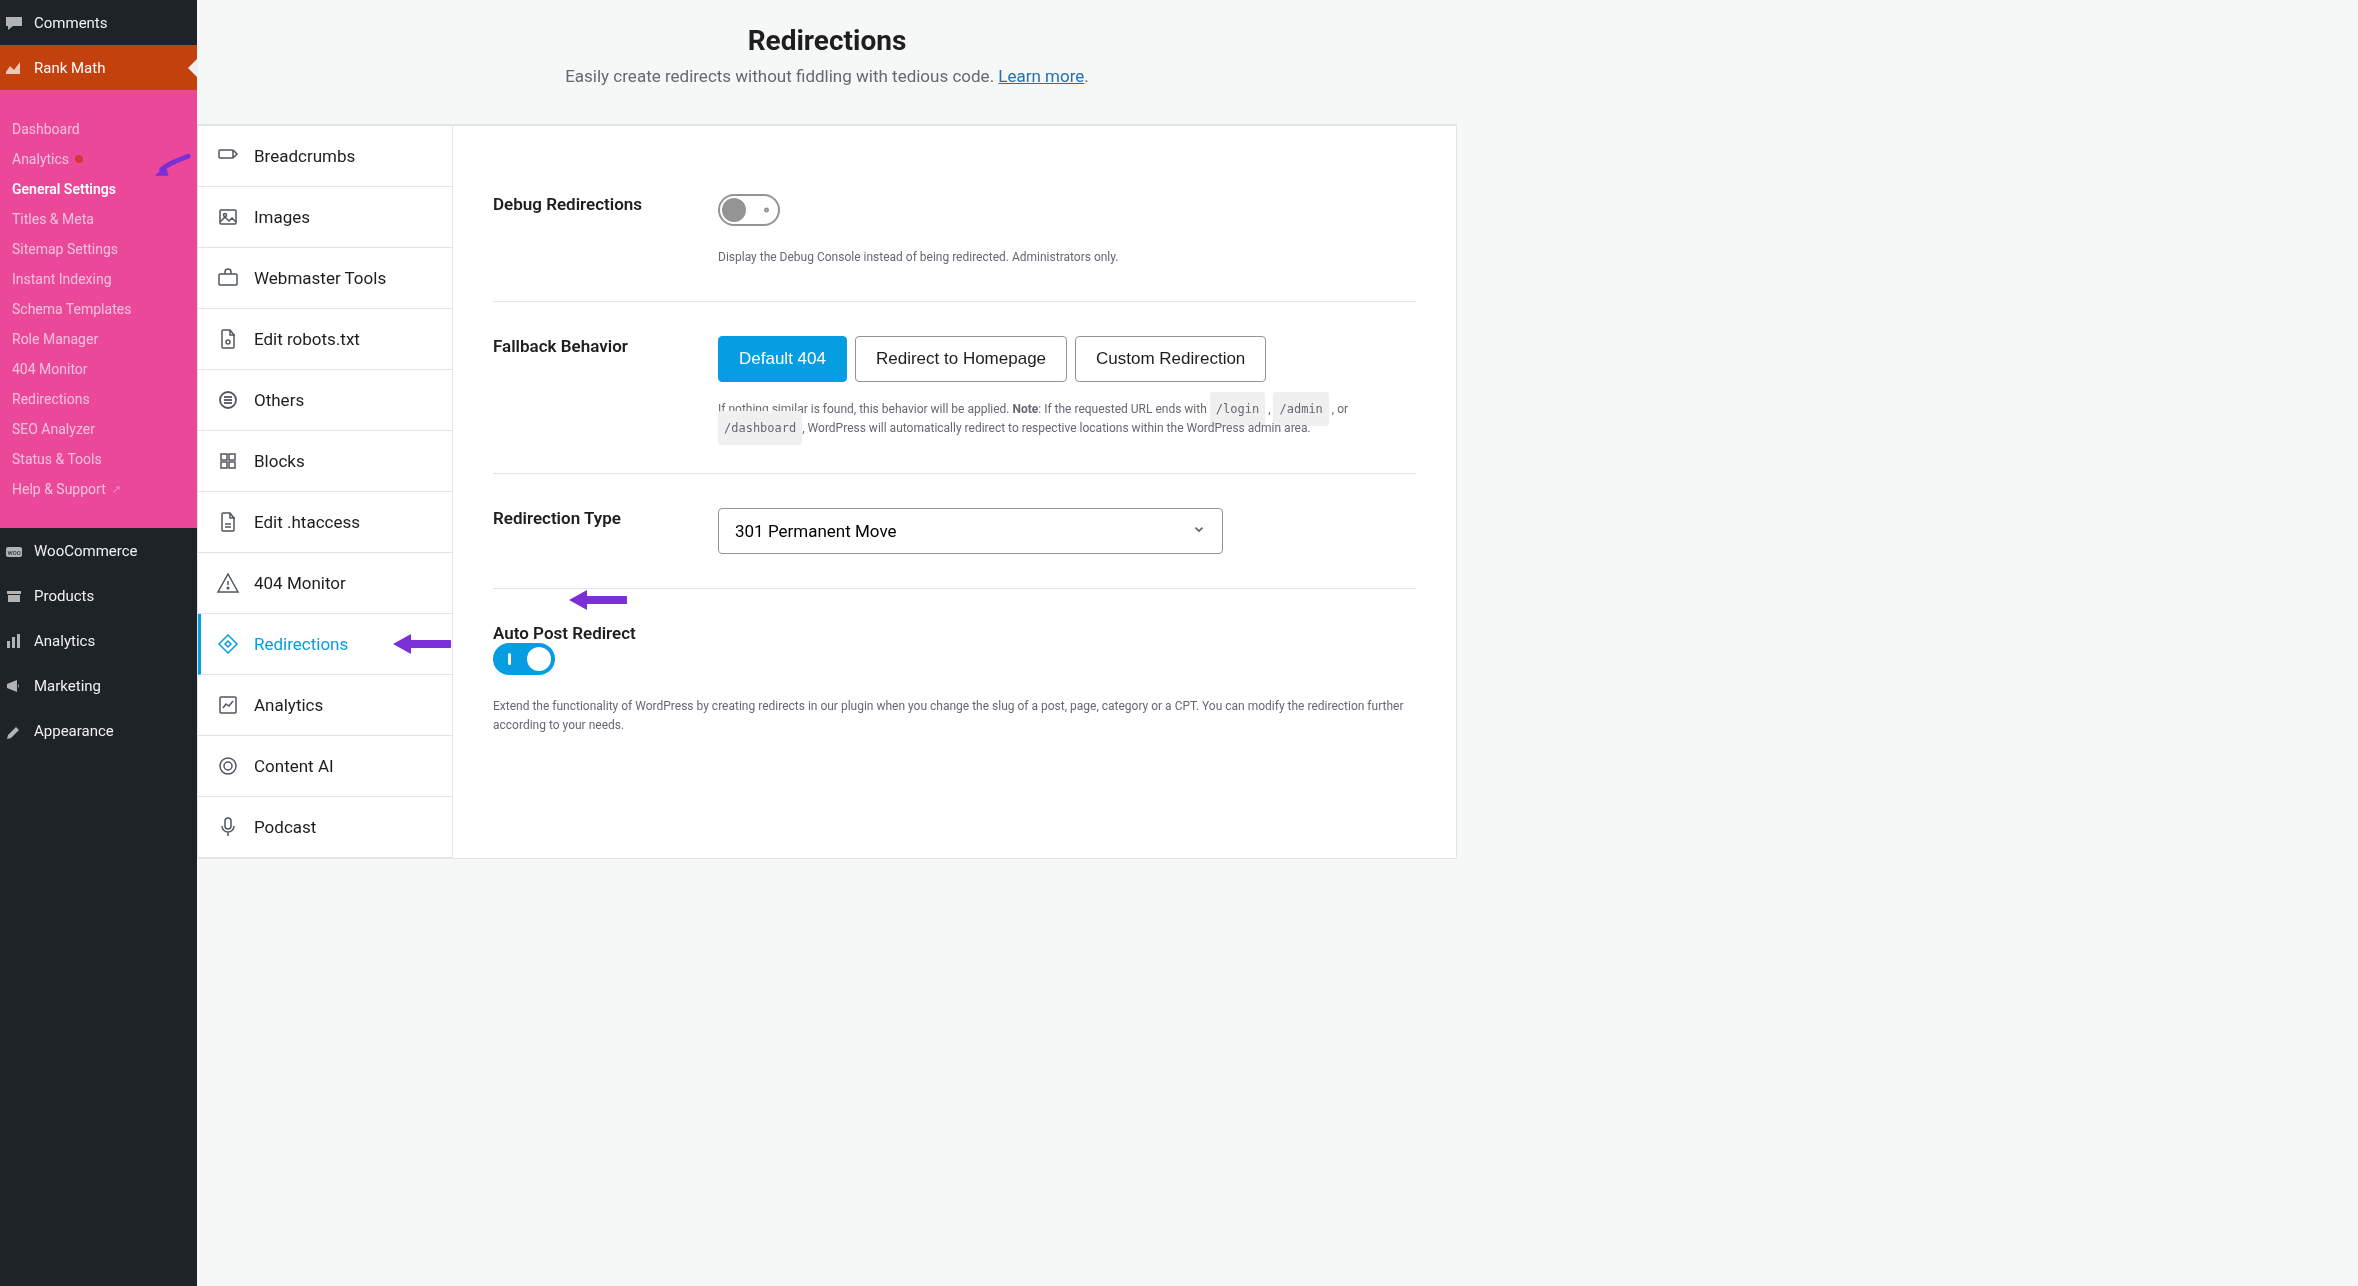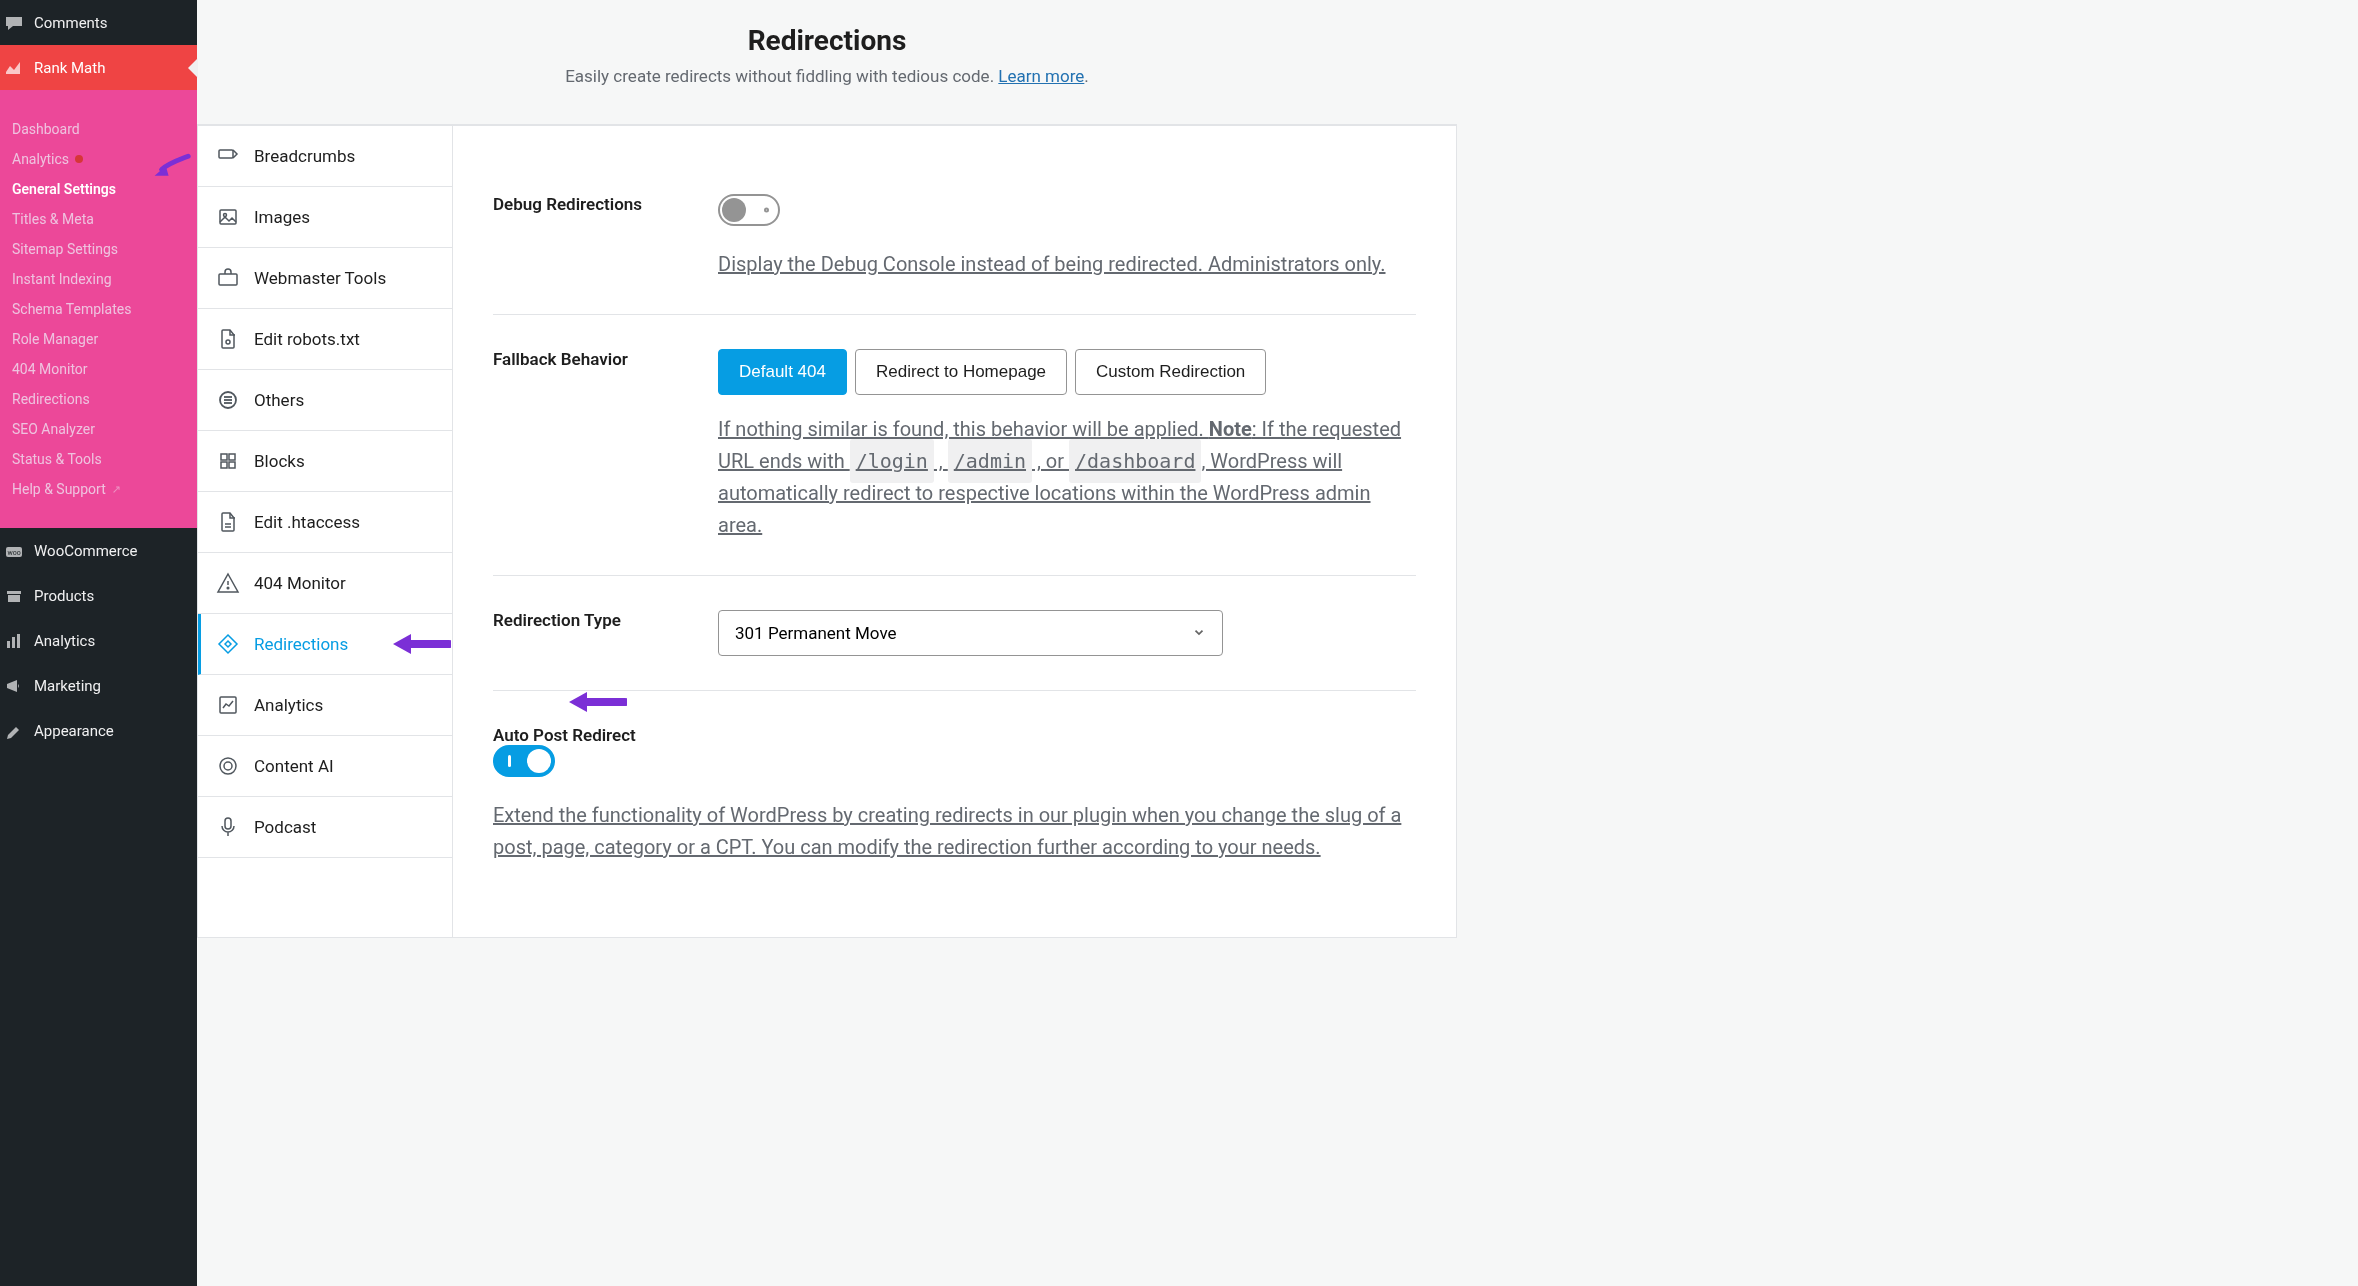--- a/index.html
+++ b/index.html
@@ -24,21 +24,21 @@
   display: flex;
   align-items: center;
   gap: 10px;
   padding: 8px 4px;
   color: #f0f0f1;
   cursor: pointer;
   font-size: 15px;
   height: 45px;
 }
 .wp-sidebar .top-item.active {
-  background: #ef4444;
+  background: #c2410c;
   color: #fff;
   position: relative;
 }
 .wp-sidebar .top-item.active::after {
   content: "";
   position: absolute;
   right: -1px;
   top: 50%;
   transform: translateY(-50%);
   border-top: 10px solid transparent;
@@ -133,23 +133,22 @@
   width: 225px;
   flex-shrink:0;
   font-weight:600;
   font-size:17px;
   color:#1e1e1e;
 }
 .field-control { flex:1; }
 .field-help {
   margin-top:18px;
   color:#646970;
-  font-size:20px;
+  font-size:12px;
   line-height:1.6;
-  text-decoration:underline;
 }
 .field-help code {
   background:#f0f0f1;
   padding:10px 6px;
   border-radius:3px;
   font-family: Menlo, Consolas, monospace;
 }
 .toggle {
   width:62px; height:32px; border-radius:16px;
   border:2px solid #949494;

